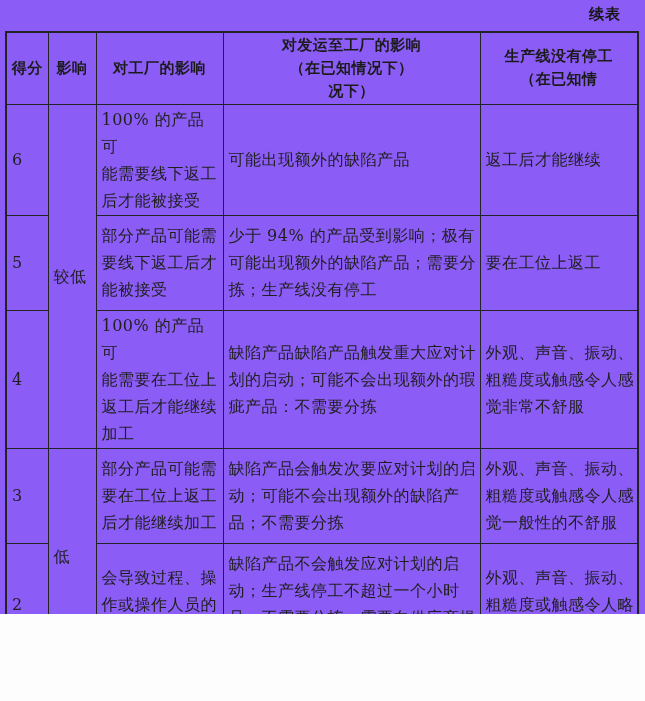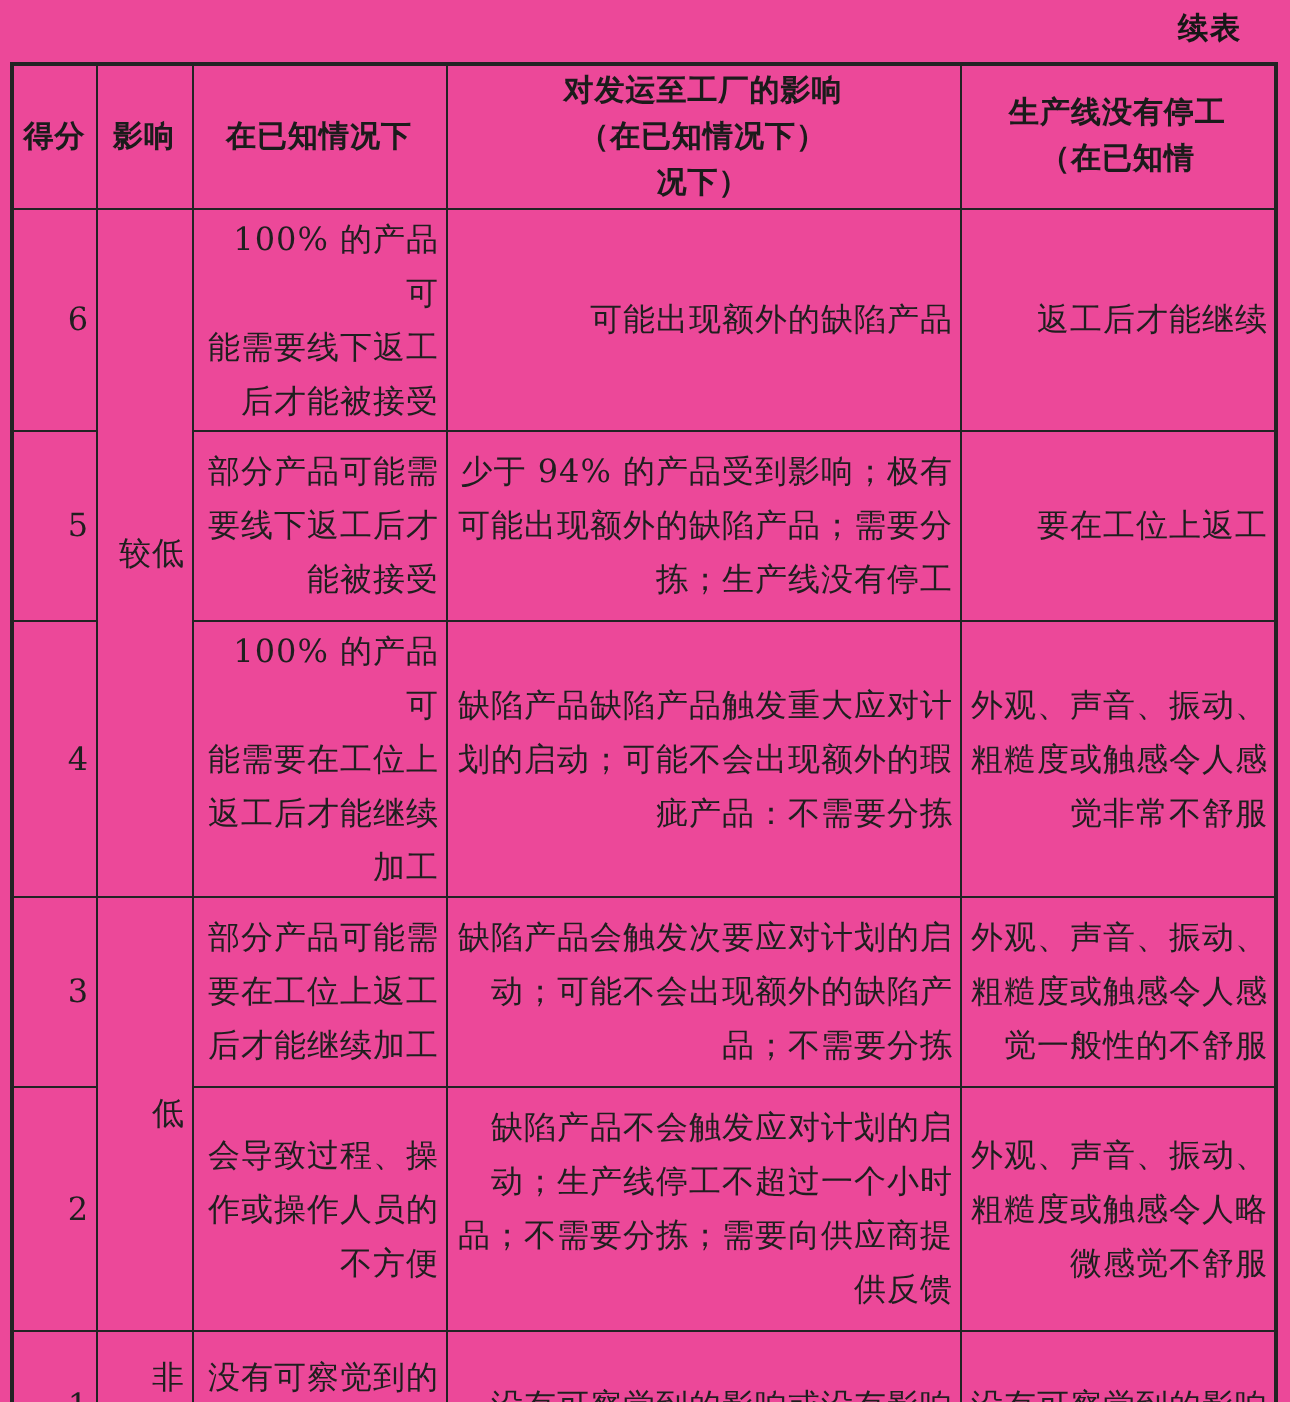--- a/index.html
+++ b/index.html
@@ -3,22 +3,22 @@
 <meta charset="utf-8">
 <style>
   html, body {
     margin: 0;
     padding: 0;
     background: #fdfdfd;
   }
   .page {
     position: relative;
     width: 645px;
-    height: 701px;
-    background: #ec4899;
+    height: 614px;
+    background: #8b5cf6;
     font-family: "DejaVu Serif", serif;
     color: #1f1f1f;
     overflow: hidden;
   }
   .caption {
     position: absolute;
     top: 5px;
     right: 24px;
     font-family: "DejaVu Sans", sans-serif;
     font-weight: bold;
@@ -48,21 +48,21 @@
     font-size: 15px;
     line-height: 23px;
     text-align: center;
     letter-spacing: 0.5px;
     padding: 0 2px;
     color: #1b1b1b;
   }
   table.rating td {
     font-size: 16px;
     line-height: 27px;
-    text-align: right;
+    text-align: left;
     padding: 1px 3px 1px 5px;
     letter-spacing: 0.5px;
   }
   td.score-cell, td.impact-cell {
     text-align: center;
     padding: 1px 2px;
   }
   tr.hdr { height: 72px; }
   tr.r6  { height: 86px; }
   tr.r5  { height: 95px; }
@@ -83,21 +83,21 @@
       <col style="width:42px">
       <col style="width:48px">
       <col style="width:127px">
       <col style="width:257px">
       <col style="width:158px">
     </colgroup>
     <thead>
       <tr class="hdr">
         <th>得分</th>
         <th>影响</th>
-        <th>在已知情况下</th>
+        <th>对工厂的影响</th>
         <th>对发运至工厂的影响
 （在已知情况下）
 况下）</th>
         <th>生产线没有停工
 （在已知情</th>
       </tr>
     </thead>
     <tbody>
       <tr class="r6">
         <td class="score-cell">6</td>

